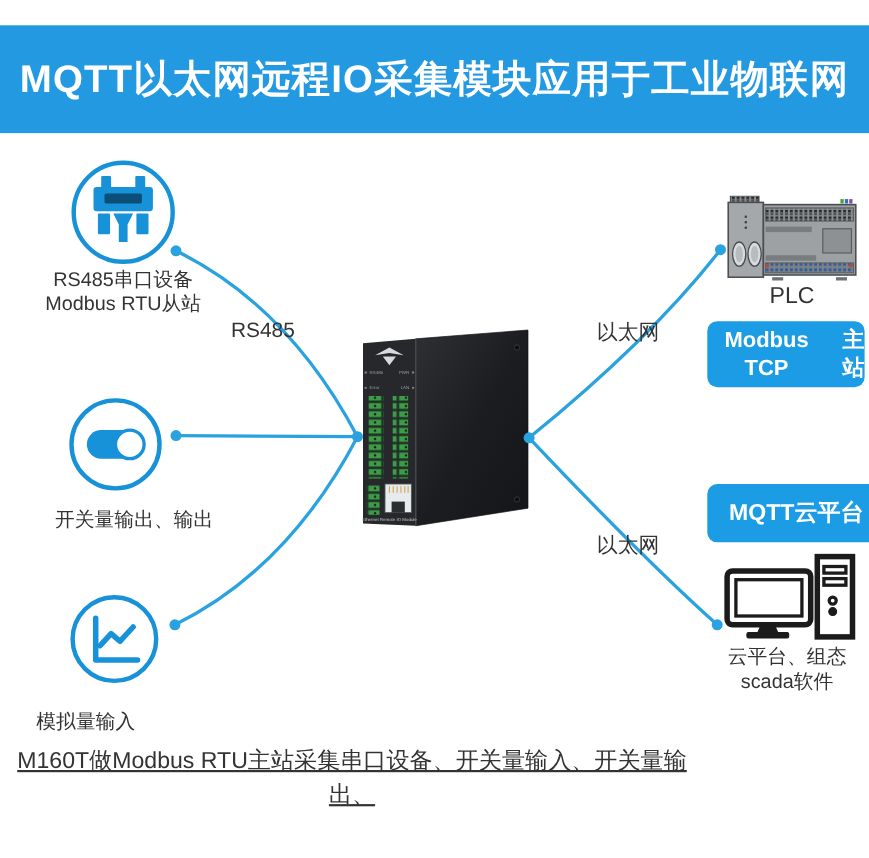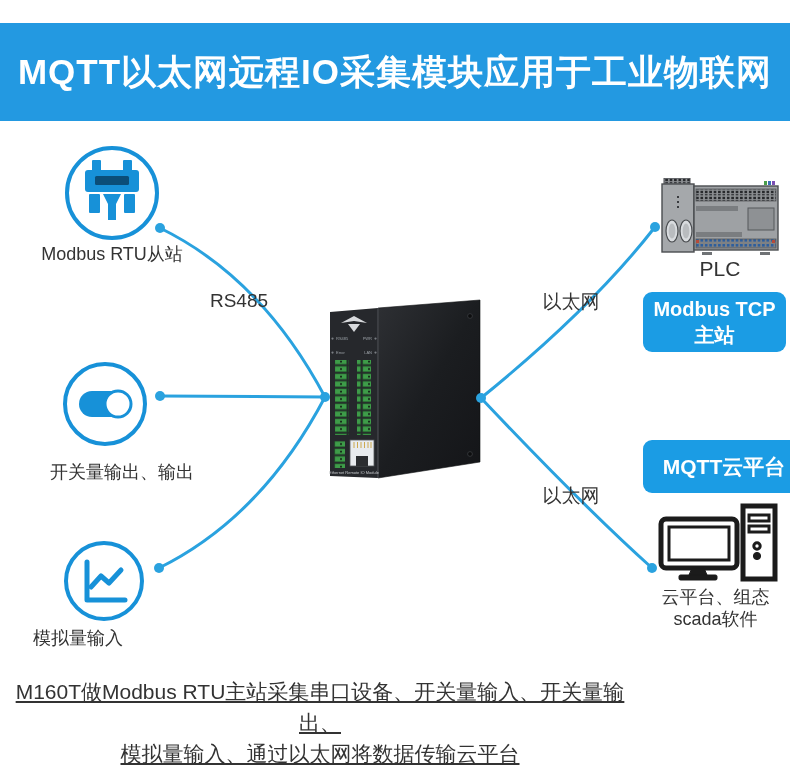--- a/index.html
+++ b/index.html
@@ -9,23 +9,23 @@
   html,body{width:790px; height:780px; background:#ffffff; overflow:hidden;
     font-family:"Liberation Sans","DejaVu Sans",sans-serif; color:var(--text);}
   .page{position:relative; width:790px; height:780px; background:#fff;}
   .abs{position:absolute;}
   .banner{left:0; top:0; width:790px; height:98px; background:var(--banner);
     display:flex; align-items:center; justify-content:center; z-index:1;margin-top:23px;}
   .banner .title{color:#fff; font-size:35px; font-weight:bold; letter-spacing:1px; white-space:nowrap;}
   .node-label{color:var(--text); text-align:center; line-height:22px; font-size:18px;}
   .edge-label{color:var(--text); font-size:19px; text-align:center; white-space:nowrap;}
   .badge{background:var(--button); border-radius:9px; color:#fff; font-weight:bold;
-    display:flex; flex-direction:column; align-items:center; justify-content:center;
+    display:flex; flex-direction:row; align-items:center; justify-content:center;
     text-align:center; line-height:26px;}
-  .badge .b1{font-size:20px;} .badge .b2{font-size:20px;}
+  .badge .b1{font-size:20px;} .badge .b2{font-size:20px;text-align:right;}
   .caption{left:0; top:676px; width:640px; text-align:center; font-size:21px; line-height:31px; color:var(--text);text-decoration:underline;}
   svg{display:block;}
   .ln{stroke:var(--line); stroke-width:3; fill:none; stroke-linecap:round;}
   .dot{fill:var(--line); stroke:none;}
   .cring{stroke:var(--icon); stroke-width:4; fill:none;}
   .icfl{fill:var(--icon);}
   .icst{stroke:var(--icon); fill:none;} .z2{z-index:2;} .z5{z-index:5;} .z6{z-index:6;}
 </style>
 </head>
 <body>
@@ -55,36 +55,37 @@
     <circle class="cring" cx="50" cy="50" r="45"></circle>
     <rect class="icfl" x="30" y="17" width="9" height="12" rx="1"></rect>
     <rect class="icfl" x="61" y="17" width="9" height="12" rx="1"></rect>
     <rect class="icfl" x="23" y="27" width="54" height="22" rx="3"></rect>
     <rect x="33" y="33" width="34" height="9" rx="1.5" fill="#0B4E78"></rect>
     <rect class="icfl" x="27" y="51" width="11" height="19" rx="1"></rect>
     <rect class="icfl" x="62" y="51" width="11" height="19" rx="1"></rect>
     <polygon class="icfl" points="41,51 59,51 54,61 54,77 46,77 46,61"></polygon>
   </svg>
   <div class="abs node-label z2" style="left:22px;top:243px;width:180px;">
+    <div>RS485串口设备</div>
     <div>Modbus RTU从站</div>
   </div>
 
   <svg class="abs z2" style="left:62px;top:361px;" width="86" height="86" viewBox="0 0 86 86">
     <circle class="cring" cx="43" cy="43" r="40"></circle>
     <rect class="icfl" x="17" y="30" width="52" height="26" rx="13"></rect>
     <circle cx="56" cy="43" r="13" fill="#ffffff" stroke="#1791D8" stroke-width="3"></circle>
   </svg>
   <div class="abs node-label z2" style="left:32px;top:461px;width:180px;">开关量输出、输出</div>
 
   <svg class="abs z2" style="left:63px;top:540px;" width="82" height="82" viewBox="0 0 82 82">
     <circle class="cring" cx="41" cy="41" r="38"></circle>
     <path class="icst" d="M24,22 L24,60 L62,60" stroke-width="5" stroke-linecap="round" stroke-linejoin="round"></path>
     <polyline class="icst" points="28,47 38,36 46,43 58,30" stroke-width="5" stroke-linecap="round" stroke-linejoin="round"></polyline>
   </svg>
-  <div class="abs node-label z2" style="left:18px;top:627px;width:120px;">模拟量输入</div>
+  <div class="abs node-label z2" style="left:18px;top:645px;width:120px;">模拟量输入</div>
 
   <div class="abs edge-label z6" style="left:203px;top:290px;width:72px;">RS485</div>
   <div class="abs edge-label z6" style="left:539px;top:289px;width:64px;">以太网</div>
   <div class="abs edge-label z6" style="left:539px;top:483px;width:64px;">以太网</div>
 
   <svg class="abs z2" style="left:320px;top:298px;" width="165" height="185" viewBox="0 0 165 185">
     <defs>
       <linearGradient id="gside" x1="0" y1="0" x2="1" y2="1">
         <stop offset="0" stop-color="#2E3034"></stop>
           <stop offset="0.5" stop-color="#1B1D20"></stop>
@@ -193,16 +194,15 @@
       <circle cx="107" cy="54" r="3.6" fill="#1B1B1B" stroke-width="1"></circle>
     </g>
   </svg>
   <div class="abs node-label z2" style="left:638px;top:586px;width:155px;">
     <div>云平台、组态</div>
     <div>scada软件</div>
   </div>
 
   <div class="abs caption z2">
     <div>M160T做Modbus RTU主站采集串口设备、开关量输入、开关量输出、</div>
-    <div>模拟量输入、通过以太网将数据传输云平台</div>
   </div>
 
 </div>
 
 </body></html>

